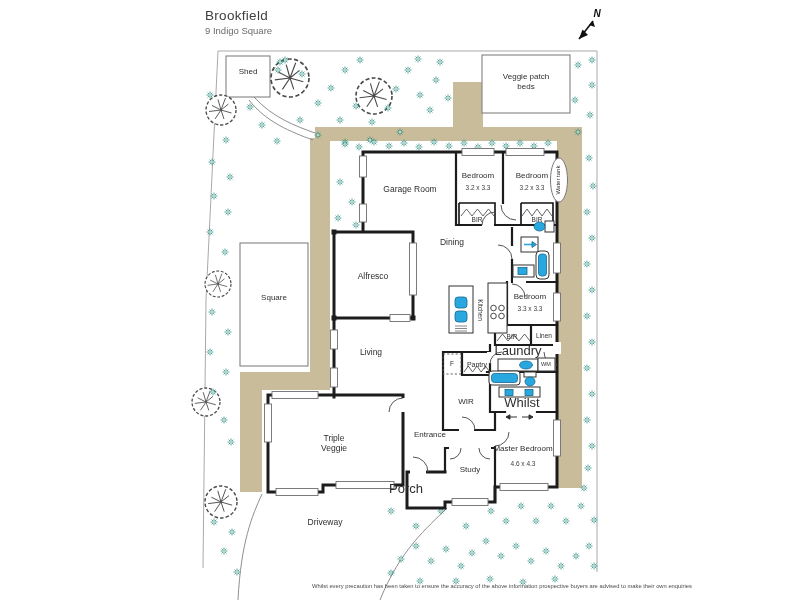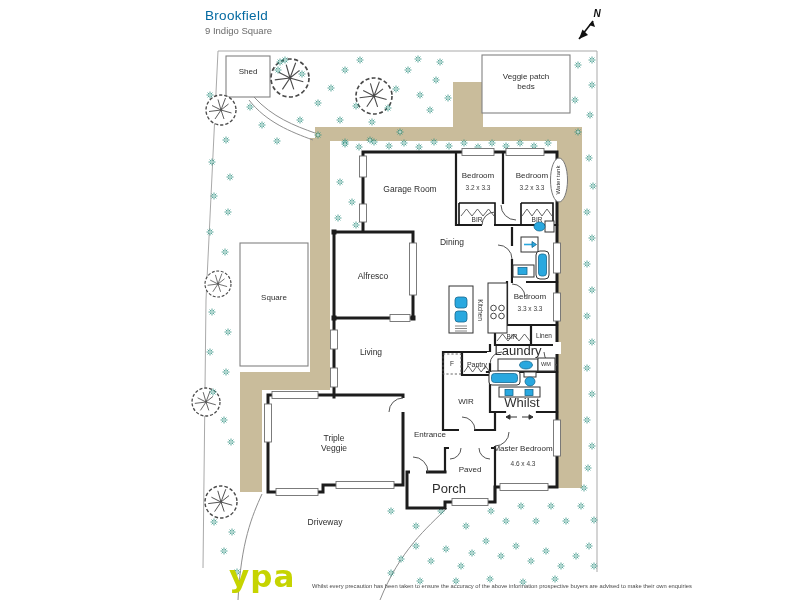--- a/index.html
+++ b/index.html
@@ -9,21 +9,21 @@
   .lbl{position:absolute;transform:translate(-50%,-50%);font-size:8px;color:#2e2e2e;
        text-align:center;line-height:1.2;white-space:nowrap;}
   .s85{font-size:8.5px}.s75{font-size:13px}.s7{font-size:7px}
   .s65{font-size:6.5px}.s6{font-size:6px}.s55{font-size:5.5px}
   .dim{font-size:6.5px;color:#3c3c3c}
   .wrap46{white-space:normal;width:46px}.wrap54{white-space:normal;width:54px}
   .wrap60{white-space:normal;width:60px}.wrap64{white-space:normal;width:64px}
   .rot90{transform:translate(-50%,-50%) rotate(90deg)}
   .rotn90{transform:translate(-50%,-50%) rotate(-90deg)}
   .tl{transform:none;text-align:left}
-  .title{font-size:13.5px;color:#0369a1;letter-spacing:.3px}
+  .title{font-size:13.5px;color:#404040;letter-spacing:.3px}
   .subtitle{font-size:9.5px;color:#6b6b6b}
   .north{font-size:10px;font-weight:bold;font-style:italic;color:#101010}
   .logo{font-size:31px;font-weight:bold;color:var(--logo,#c6d400);letter-spacing:1px;
         font-family:"DejaVu Sans",sans-serif}
   .disc{font-size:5.8px;color:#4a4a4a}
   
   .tan{fill:var(--tan,#c9bc9b);stroke:none}
   .wall{stroke:var(--wall,#1c1c1c);stroke-width:3;fill:none;stroke-linecap:square}
   .wall2{stroke:var(--wall,#1c1c1c);stroke-width:2.2;fill:none;stroke-linecap:square}
   .post{fill:var(--wall,#1c1c1c)}
@@ -371,19 +371,18 @@
 <div class="lbl s65" style="left:452px;top:364px">F</div>
 <div class="lbl s7" style="left:477px;top:365px">Pantry</div>
 <div class="lbl s55" style="left:546px;top:364px">WM</div>
 <div class="lbl s85" style="left:371px;top:352px">Living</div>
 <div class="lbl" style="left:466px;top:402px">WIR</div>
 <div class="lbl s75" style="left:522px;top:403px">Whilst</div>
 <div class="lbl wrap60" style="left:523px;top:449px">Master Bedroom</div>
 <div class="lbl dim" style="left:523px;top:464px">4.6 x 4.3</div>
 <div class="lbl s85 wrap46" style="left:334px;top:443px">Triple Veggie</div>
 <div class="lbl" style="left:430px;top:435px">Entrance</div>
-<div class="lbl" style="left:470px;top:470px">Paved</div>
-<div class="lbl s75" style="left:449px;top:489px">Porch</div>
-
-<div class="lbl tl logo" style="left:229px;top:558px">ypa</div>
+<div class="lbl" style="left:470px;top:470px">Study</div>
+<div class="lbl s75" style="left:406px;top:489px">Porch</div>
+
 <div class="lbl tl disc" style="left:312px;top:583px">Whilst every precaution has been taken to ensure the accuracy of the above information prospective buyers are advised to make their own enquiries</div>
 
 </div>
 
 </body></html>

